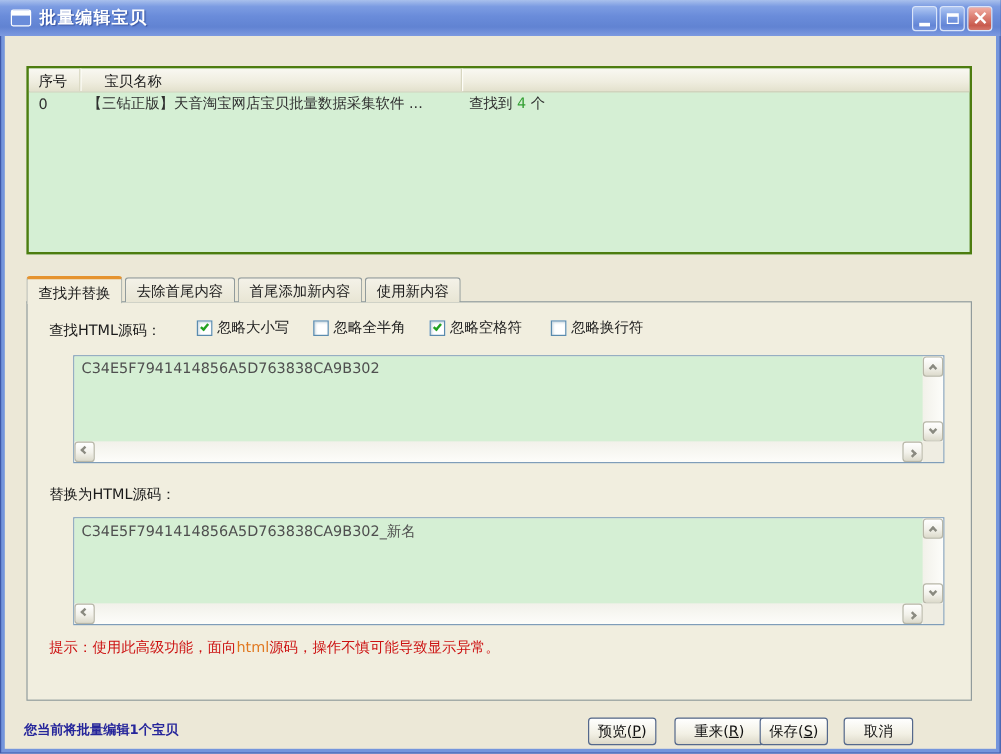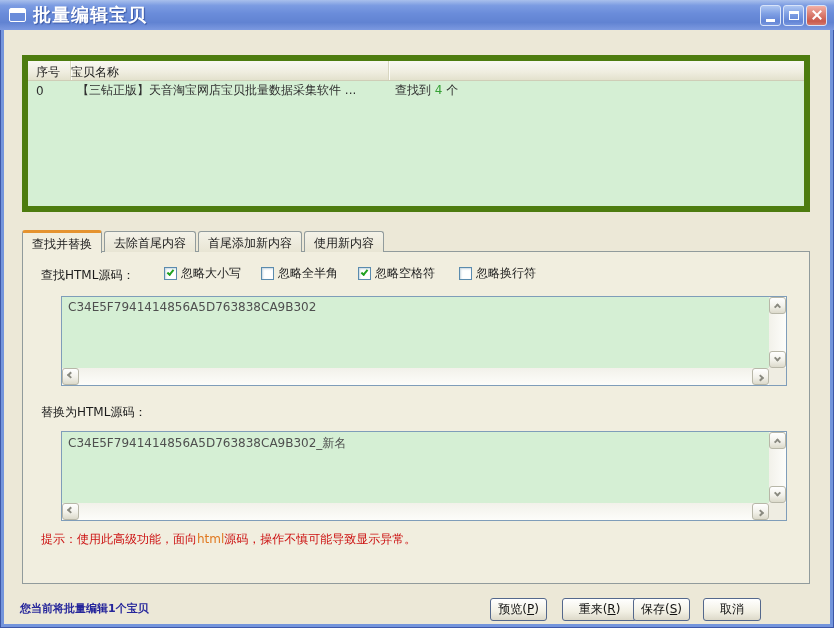--- a/index.html
+++ b/index.html
@@ -17,21 +17,21 @@
     position:absolute; top:0; left:0; right:0; height:30px;
     background:linear-gradient(180deg,#A9C0EC 0%,#7C9CE2 18%,#6A8CDA 45%,#6183D2 75%,#7C99E0 100%);
     display:flex; align-items:center;
   }
   .win-icon {
     position:relative; width:17px; height:14px; margin-left:9px;
     background:#6A8CDA; border:1px solid #FFFFFF; border-radius:2px;
   }
   .win-icon .wi-top { position:absolute; top:0; left:0; right:0; height:4px; background:#FFFFFF; }
   .title {
-    margin-left:7px; color:#FFFFFF; font-size:18px; font-weight:bold;
+    margin-left:7px; color:#FFFFFF; font-size:14px; font-weight:bold;
     text-shadow:1px 1px 1px #3A57A5; letter-spacing:1px;
   }
   .controls { margin-left:auto; margin-right:7px; display:flex; gap:2px; }
   .ctrl {
     width:21px; height:21px; border-radius:3px; border:1px solid #D9E4F9;
     display:flex; align-items:center; justify-content:center; cursor:pointer;
   }
   .ctrl.minb, .ctrl.maxb { background:linear-gradient(180deg,#AEC6F2 0%,#7FA0E4 40%,#6385D6 80%,#7695DE 100%); }
   .ctrl.closeb { background:linear-gradient(180deg,#F2B0A6 0%,#DD8275 40%,#C95B4E 80%,#D4776B 100%); }
   .glyph-min { width:9px; height:3px; background:#FFF; margin-top:10px; }
@@ -43,29 +43,29 @@
 
   
   .client {
     position:absolute; top:30px; left:4px; right:4px; bottom:4px;
     background:#ECE8D7; font-size:12px; color:#222;
   }
 
   
   .listview {
     position:absolute; left:18px; top:25px; width:788px; height:157px;
-    border:6px solid #4d7c0f; background:#D5EFD4; overflow:hidden;
+    border:2px solid #4d7c0f; background:#D5EFD4; overflow:hidden;
   }
   .lv-header { display:flex; height:20px;
     background:linear-gradient(180deg,#F9F8F2 0%,#EFEDDF 60%,#E3E1CD 100%);
     border-bottom:1px solid #CFCDB7; }
   .hcell { padding:3px 0 0 8px; font-size:12px; color:#1A1A1A;
     border-right:1px solid #D8D6C0; box-shadow:1px 0 0 #FDFDF8; overflow:hidden; white-space:nowrap; }
   .hcell.c1 { width:43px; }
-  .hcell.c2 { width:318px; padding-left:0; }
+  .hcell.c2 { width:318px; padding-left:20px; }
   .hcell.c3 { width:182px; padding-left:6px; }
   .hcell.c4 { flex:1; border-right:none; box-shadow:none; }
   .lv-row { display:flex; height:19px; align-items:center; cursor:default; }
   .cell { overflow:hidden; white-space:nowrap; color:#303030; }
   .cell.c1 { width:43px; padding-left:8px; }
   .cell.c2 { width:318px; padding-left:6px; }
   .cell.c3 { width:182px; padding-left:6px; }
   .green { color:#35A035; }
 
   

